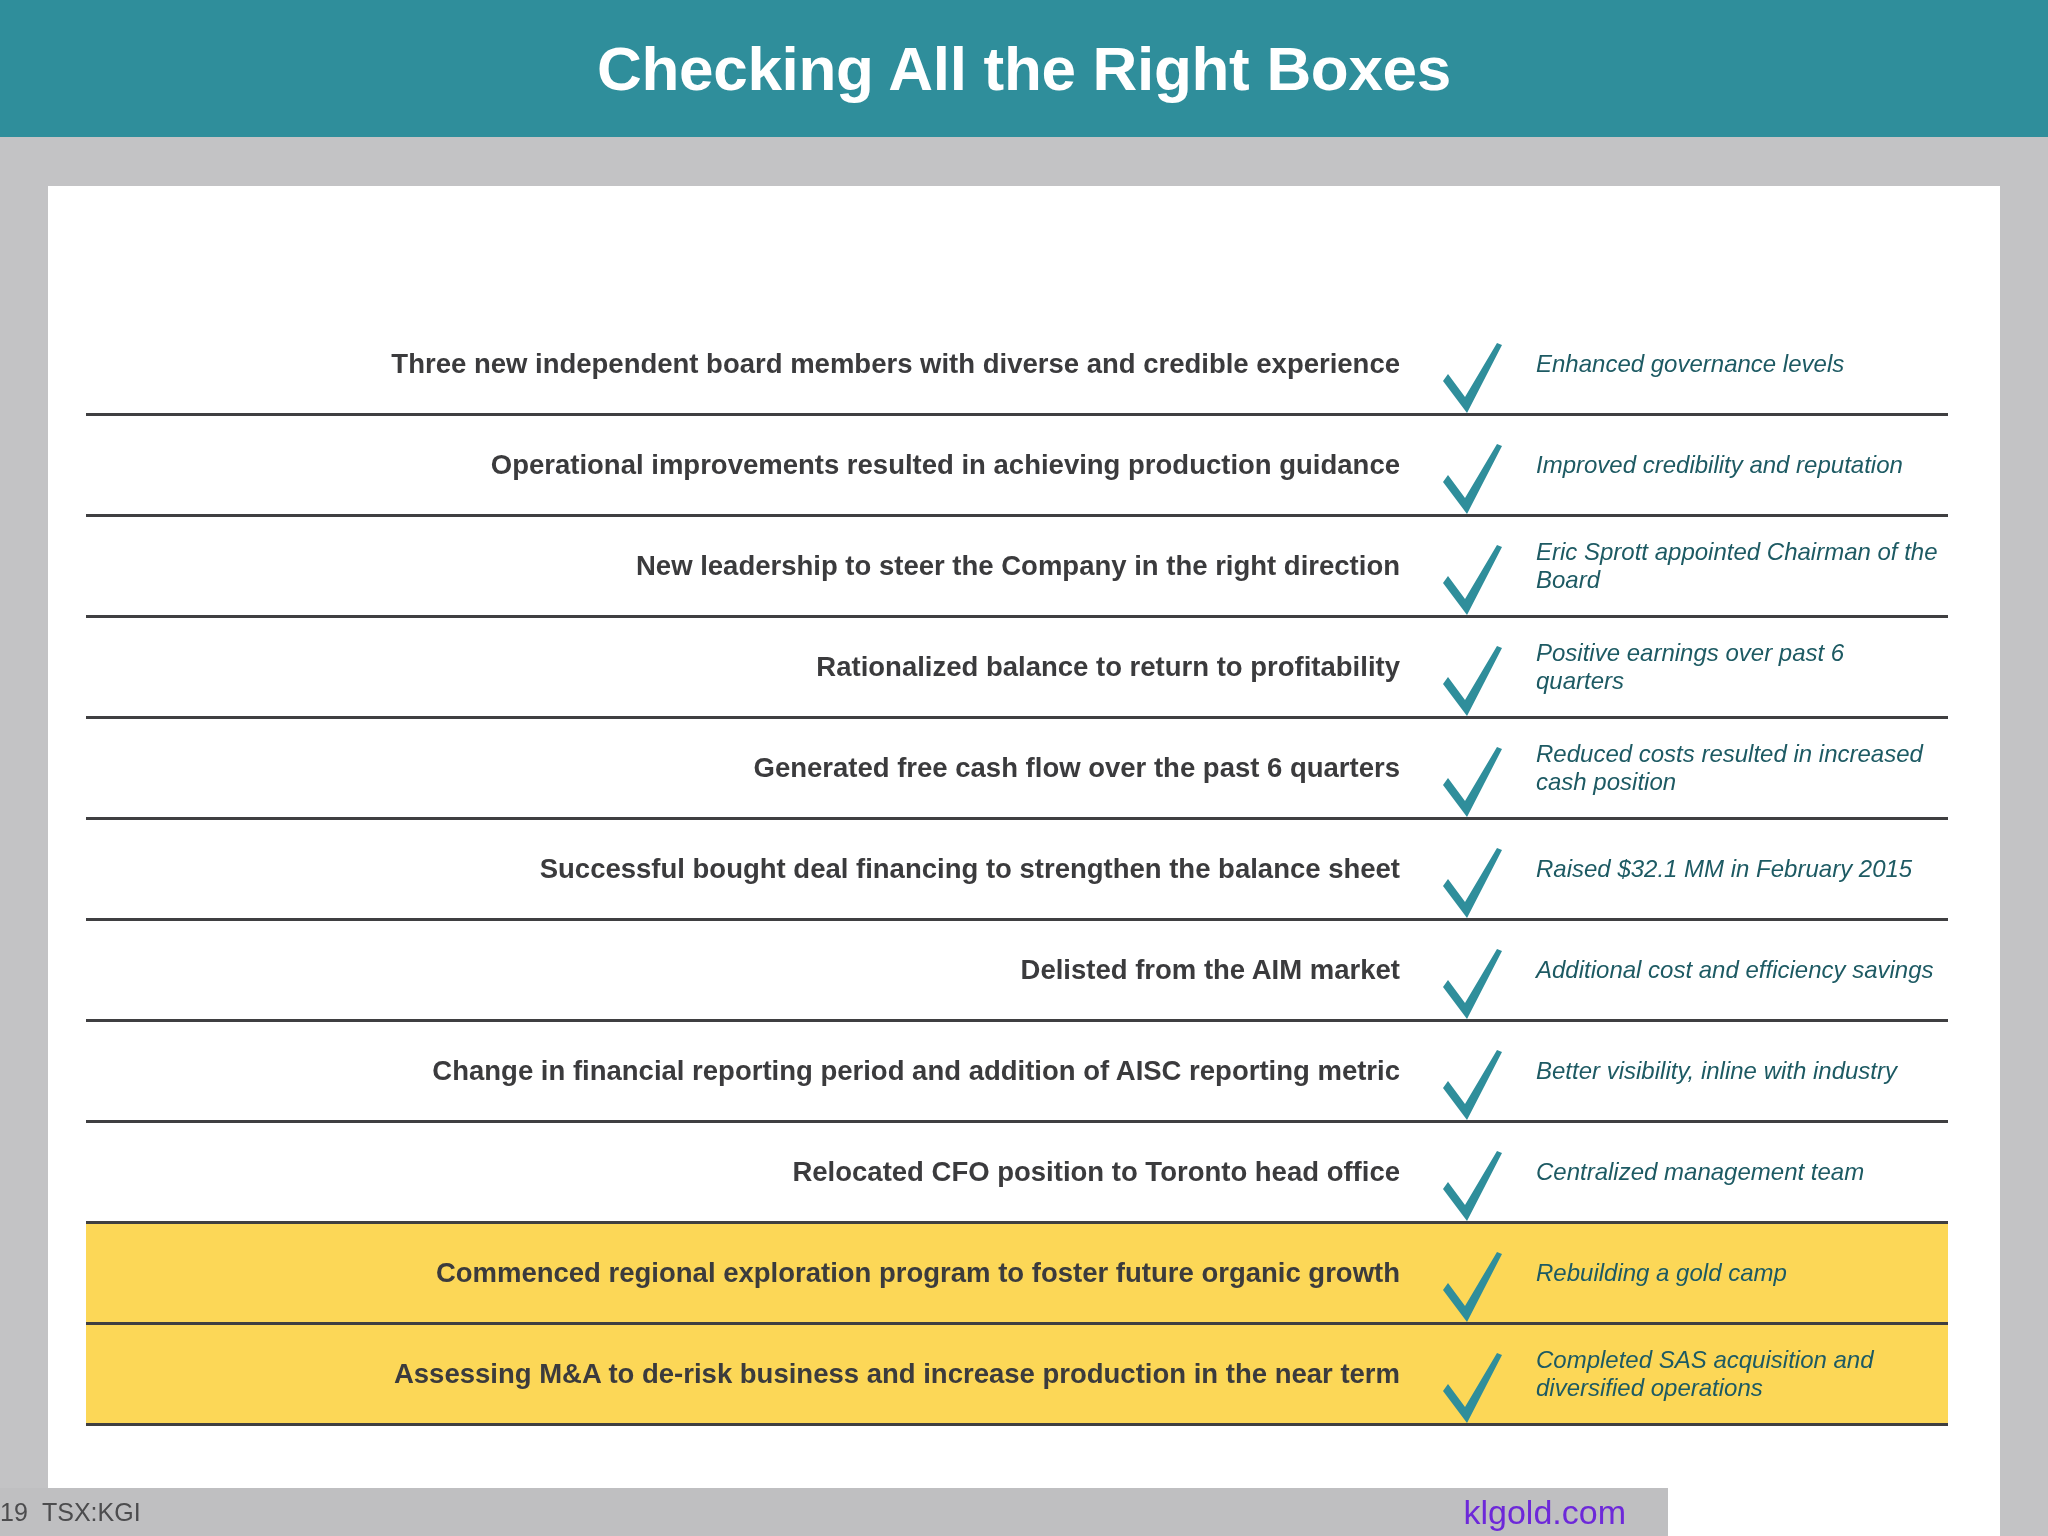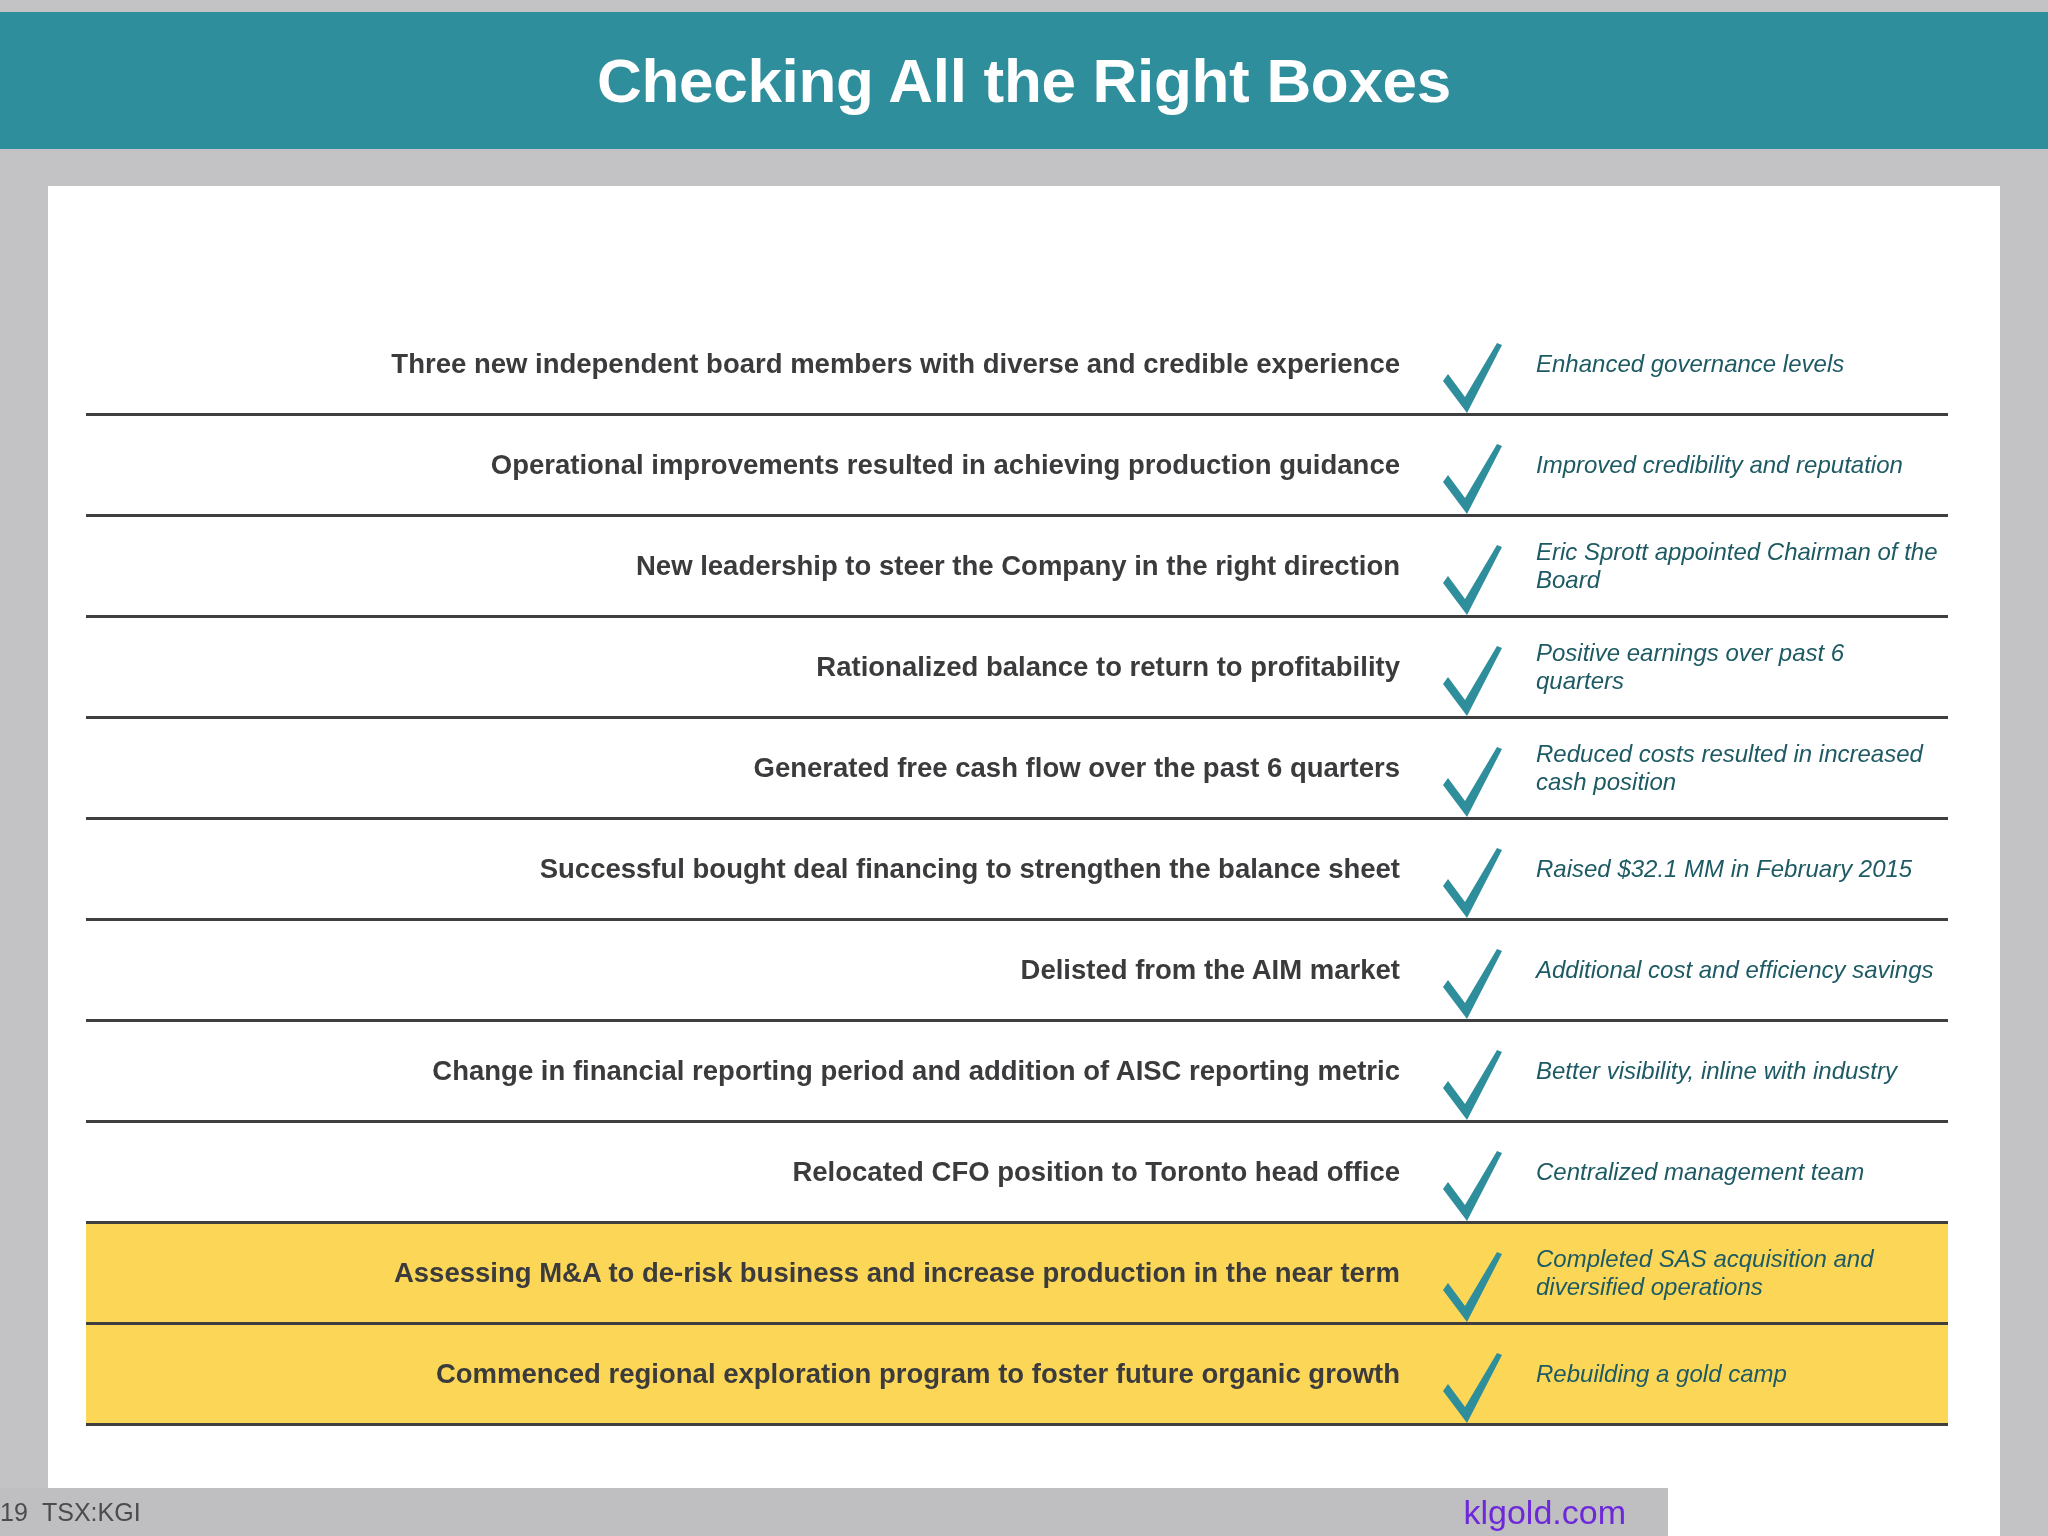--- a/index.html
+++ b/index.html
@@ -18,21 +18,21 @@
     position: relative;
     width: 2048px;
     height: 1536px;
     background: #c3c3c5;
   }
 
   
   .title-bar {
     position: absolute;
     left: 0;
-    top: 12px;
+    top: 0;
     width: 2048px;
     height: 137px;
     background: #2f8e9b;
     display: flex;
     align-items: center;
     justify-content: center;
     box-sizing: border-box;
   }
   .title-text {
     color: #ffffff;
@@ -241,36 +241,36 @@
         <div class="row">
           <div class="cell-left">Relocated CFO position to Toronto head office</div>
           <div class="cell-check">
             <svg class="check-glyph" viewBox="0 0 66 74">
               <path d="M4 40 L9 33 L26 56 L58 2 L63 4 L28 72 Z" fill="#2f8e9b"></path>
             </svg>
           </div>
           <div class="cell-right">Centralized management team</div>
         </div>
         <div class="row highlight">
+          <div class="cell-left">Commenced regional exploration program to foster future organic growth</div>
+          <div class="cell-check">
+            <svg class="check-glyph" viewBox="0 0 66 74">
+              <path d="M4 40 L9 33 L26 56 L58 2 L63 4 L28 72 Z" fill="#2f8e9b"></path>
+            </svg>
+          </div>
+          <div class="cell-right">Rebuilding a gold camp</div>
+        </div>
+        <div class="row highlight">
           <div class="cell-left">Assessing M&amp;A to de-risk business and increase production in the near term</div>
           <div class="cell-check">
             <svg class="check-glyph" viewBox="0 0 66 74">
               <path d="M4 40 L9 33 L26 56 L58 2 L63 4 L28 72 Z" fill="#2f8e9b"></path>
             </svg>
           </div>
           <div class="cell-right">Completed SAS acquisition and diversified operations</div>
-        </div>
-        <div class="row highlight">
-          <div class="cell-left">Commenced regional exploration program to foster future organic growth</div>
-          <div class="cell-check">
-            <svg class="check-glyph" viewBox="0 0 66 74">
-              <path d="M4 40 L9 33 L26 56 L58 2 L63 4 L28 72 Z" fill="#2f8e9b"></path>
-            </svg>
-          </div>
-          <div class="cell-right">Rebuilding a gold camp</div>
         </div>
       </div>
 
   </div>
 
   <div class="footer">
     <div class="footer-left">TSX:KGI</div>
     <div class="footer-center">19</div>
     <div class="footer-right">klgold.com</div>
   </div>

